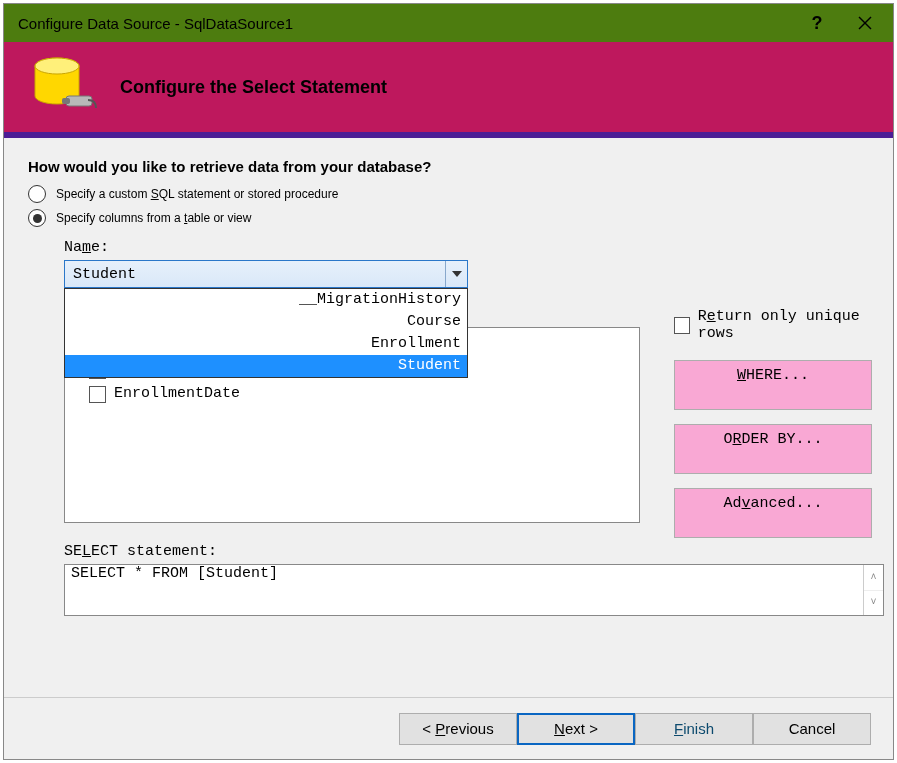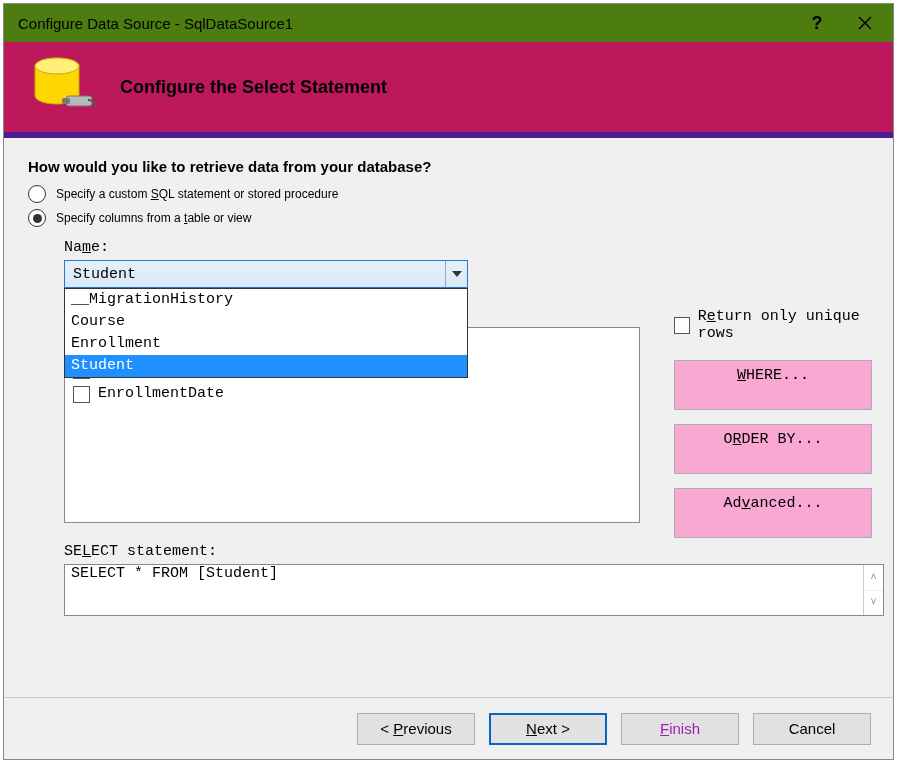--- a/index.html
+++ b/index.html
@@ -92,38 +92,39 @@
   }
   .combo .combo-arrow svg { width: 10px; height: 6px; }
 
   .dropdown {
     position: absolute;
     top: 27px; left: -1px;
     width: 404px;
     background: #fff;
     border: 1px solid #333;
     z-index: 50;
+    text-align: right;
   }
   .dropdown-item {
     padding: 0 6px; font-size: 15px; line-height: 22px;
     cursor: pointer;
   }
   .dropdown-item.selected {
     background: #1e90ff; color: #fff;
   }
 
   .cols-area {
     position: relative;
     margin-top: 18px;
   }
   .cols-label { font-size: 15px; margin-bottom: 4px; }
   .cols-box {
     width: 576px; height: 196px;
     background: #fff; border: 1px solid #888;
-    padding: 6px 8px;
+    padding: 6px 24px;
     font-size: 15px;
   }
   .chk-row {
     display: flex; align-items: center; gap: 8px; line-height: 24px;
     cursor: pointer;
   }
   .chk {
     width: 17px; height: 17px; border: 1px solid #555; background: #fff;
     display: inline-block;
   }
@@ -163,33 +164,33 @@
     font-size: 10px; color: #888; cursor: pointer;
   }
   .spin div:first-child { border-bottom: 1px solid #eee; }
 
   .footer {
     position: absolute;
     left: 0; right: 0; bottom: 0;
     height: 62px;
     border-top: 1px solid #ccc;
     display: flex; align-items: center; justify-content: flex-end;
-    gap: 14px; padding: 0 22px;
+    gap: 0; padding: 0 22px;
   }
   .nav-btn {
     width: 118px; height: 32px;
     background: #e1e1e1; border: 1px solid #adadad;
     font-size: 15px; text-align: center; line-height: 30px;
     cursor: pointer;
   }
   .nav-btn.primary {
     border: 2px solid #0a66c2; line-height: 28px;
   }
   .nav-btn.disabled {
-    color: #a21caf; cursor: default;
+    color: #0c4a6e; cursor: default;
     background: #e1e1e1;
   }
 </style>
 </head>
 <body>
 
 <div class="dialog">
 
   <div class="titlebar">
     <div class="title">Configure Data Source - SqlDataSource1</div>

